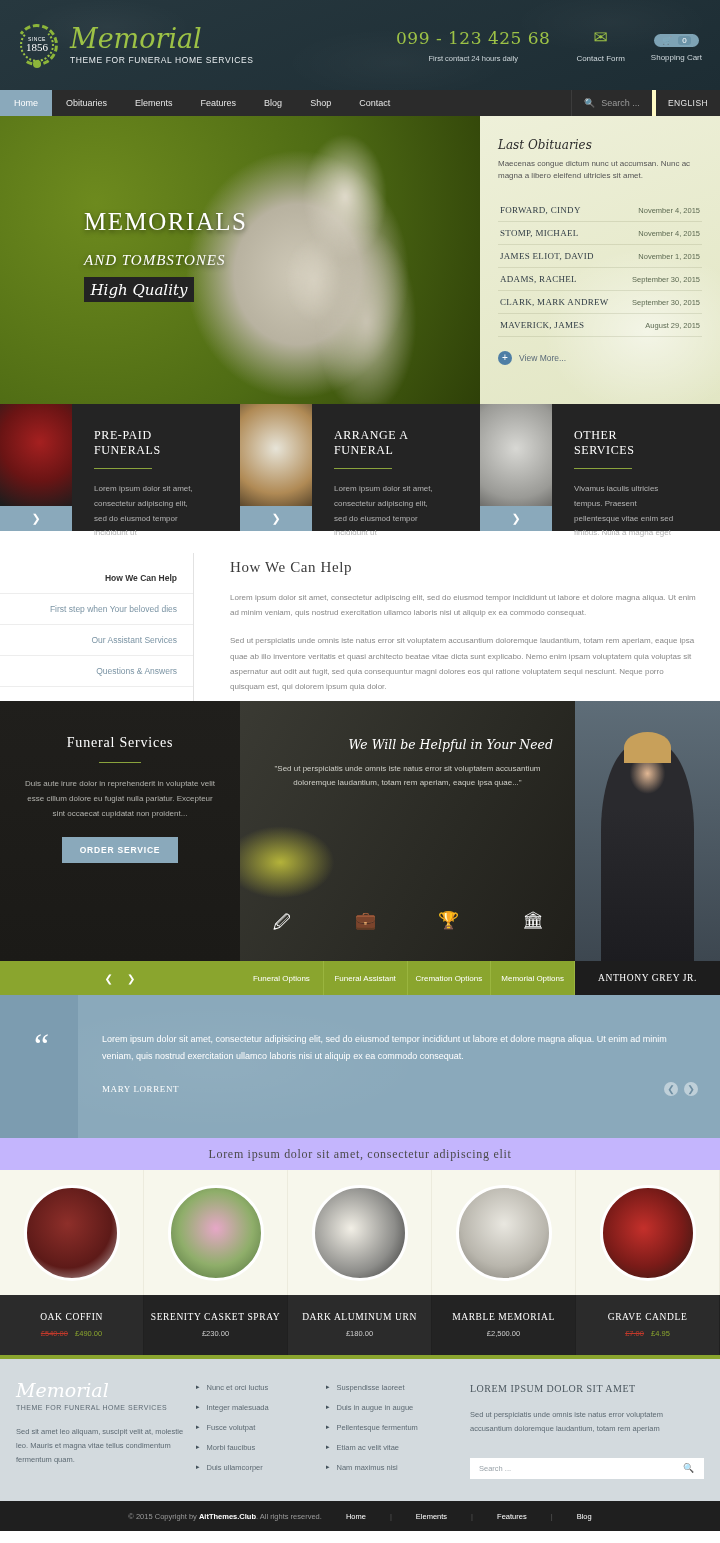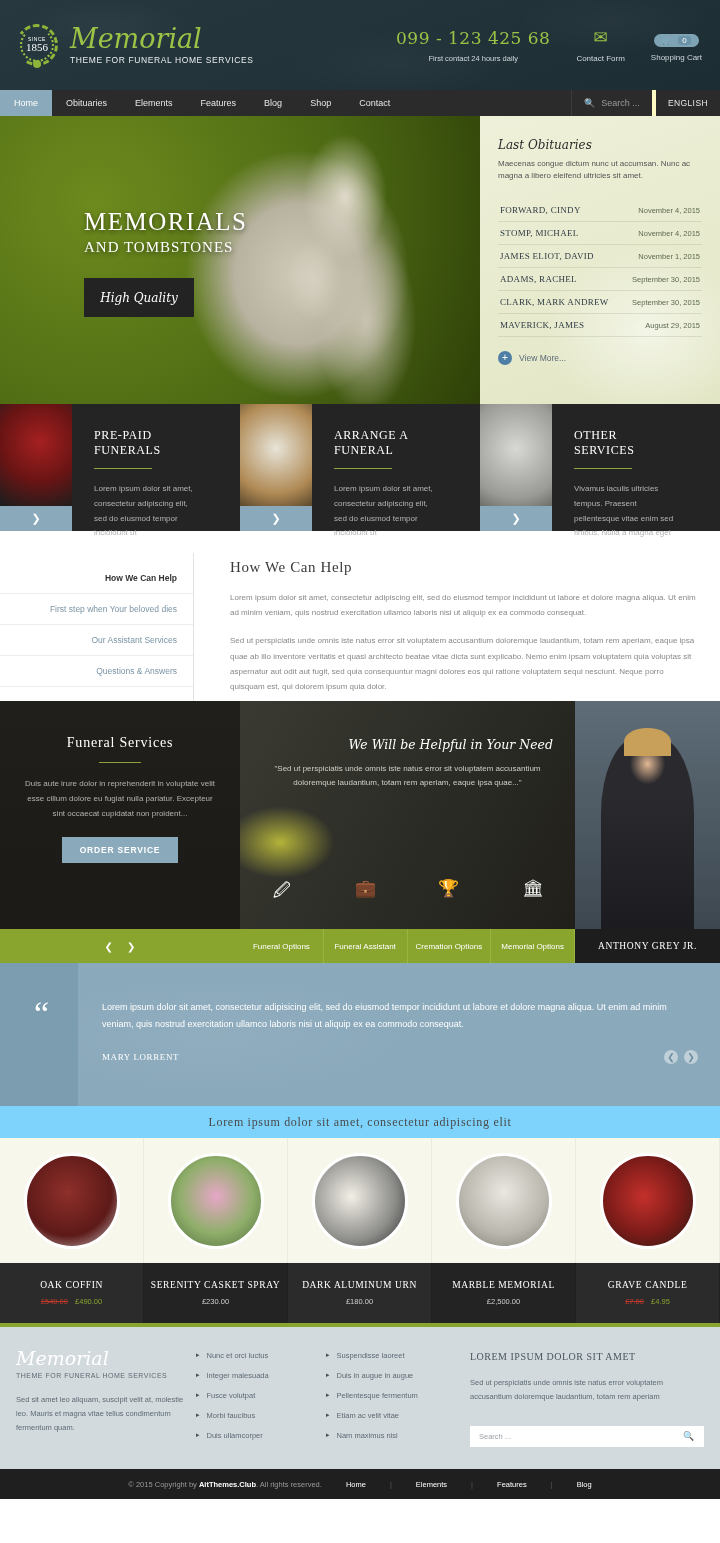--- a/index.html
+++ b/index.html
@@ -84,25 +84,25 @@
     background:
       radial-gradient(ellipse 60px 90px at 45% 25%, #e0dacb, transparent 70%),
       radial-gradient(ellipse 70px 130px at 55% 70%, #c9c3b2, transparent 72%),
       radial-gradient(ellipse 40px 60px at 30% 55%, #d6d0c0, transparent 70%);
     filter: blur(1px);
   }
   .hero-txt { position:absolute; left:84px; top:92px; z-index:3; }
   .hero-t1 { font-family:"Liberation Serif",serif; font-size:25px; color:#fff;
     letter-spacing:1.5px; text-shadow:0 2px 5px rgba(0,0,0,.55); }
   .hero-t2 { font-family:"Liberation Serif",serif; font-size:15px; color:#fff;
-    letter-spacing:1px; margin-top:3px; text-shadow:0 2px 5px rgba(0,0,0,.55); }
+    letter-spacing:1px; margin-top:16px; text-shadow:0 2px 5px rgba(0,0,0,.55);font-style:italic; }
   .hero-btn {
-    margin-top:22px; background:#232323; color:#fff; width:110px; height:39px;
+    margin-top:8px; background:#232323; color:#fff; width:110px; height:25px;
     display:flex; align-items:center; justify-content:center;
-    font-family:"DejaVu Serif",serif; font-style:italic; font-size:12px;
+    font-family:"DejaVu Serif",serif; font-style:italic; font-size:15px;
   }
   .obit {
     width:240px; flex:0 0 240px; position:relative;
     background:
       radial-gradient(ellipse 150px 120px at 70% 75%, rgba(255,255,255,.55), transparent 70%),
       linear-gradient(160deg,#eef0d9,#e2e6c4);
     padding:22px 18px 0 18px;
   }
   .obit-title { font-family:"DejaVu Serif",serif; font-style:italic;
     font-size:12px; color:#2c2c2c; }
@@ -141,21 +141,21 @@
   .help-tab { text-align:right; padding:10px 16px 10px 0; font-size:8.5px;
     color:#7b94a4; border-bottom:1px solid #ededed; }
   .help-tab.active { color:#333; font-weight:bold; }
   .help-body { flex:1; padding:6px 22px 0 36px; }
   .help-h { font-family:"Liberation Serif",serif; font-size:15px; color:#3a3a3a;
     letter-spacing:.6px; }
   .help-p { font-size:8px; color:#888; line-height:1.9; margin-top:14px; }
   .help-p + .help-p { margin-top:13px; }
 
   
-  .feat { height:228px; display:flex; position:relative; }
+  .feat { height:260px; display:flex; position:relative; }
   .feat-left { width:240px; flex:0 0 240px; position:relative;
     background:linear-gradient(#201f1c,#1b1a17);
     display:flex; flex-direction:column; align-items:center; padding-top:34px; }
   .feat-h { font-family:"Liberation Serif",serif; font-size:14px; color:#fff;
     letter-spacing:.8px; }
   .feat-rule { width:42px;height:1px;background:#8aa33c;margin:11px 0 14px; }
   .feat-p { font-size:8px; color:#b2b2ad; line-height:1.85; text-align:center;
     padding:0 24px; }
   .feat-btn { margin-top:16px; background:#8aa9bb; color:#fff; font-size:8.5px;
     letter-spacing:.8px; padding:8px 18px; font-weight:bold; }
@@ -203,21 +203,21 @@
   .testi-quote-mark { position:absolute; left:-44px; top:34px; color:#fff;
     font-family:"Liberation Serif",serif; font-size:34px; line-height:1; }
   .testi-p { font-size:9px; color:#fff; line-height:1.85; }
   .testi-name { font-family:"Liberation Serif",serif; font-size:9px; color:#fff;
     letter-spacing:.6px; margin-top:20px; }
   .testi-nav { position:absolute; right:22px; bottom:42px; display:flex; gap:6px; }
   .testi-nav span { width:14px;height:14px;border-radius:50%;background:rgba(255,255,255,.45);
     color:#6d8da1;font-size:9px;display:flex;align-items:center;justify-content:center; }
 
   
-  .prod-head { height:32px; background:#7dd3fc; display:flex;align-items:center;
+  .prod-head { height:32px; background:#c4b5fd; display:flex;align-items:center;
     justify-content:center; font-family:"Liberation Serif",serif; font-size:12px;
     color:#4a4a4a; letter-spacing:.7px; }
   .prod-row { height:125px; display:flex; background:#f7f7ec; }
   .prod-cell { flex:1; display:flex;align-items:center;justify-content:center;
     border-right:1px solid #ecebdd; }
   .prod-circ { width:96px;height:96px;border-radius:50%; border:3px solid #fff; }
   .p1 { background: radial-gradient(circle at 45% 40%, #8e2f2a, #5d1a18 60%, #cfcfcf 100%); }
   .p2 { background: radial-gradient(circle at 50% 45%, #e6a7c7, #8fae6a 55%, #4d6b3a 100%); }
   .p3 { background: radial-gradient(circle at 40% 45%, #f2efe6, #8d8d8a 60%, #2b2b2b 100%); }
   .p4 { background: radial-gradient(circle at 50% 40%, #e9e7e0, #b9b6ad 60%, #7e7b73 100%); }

